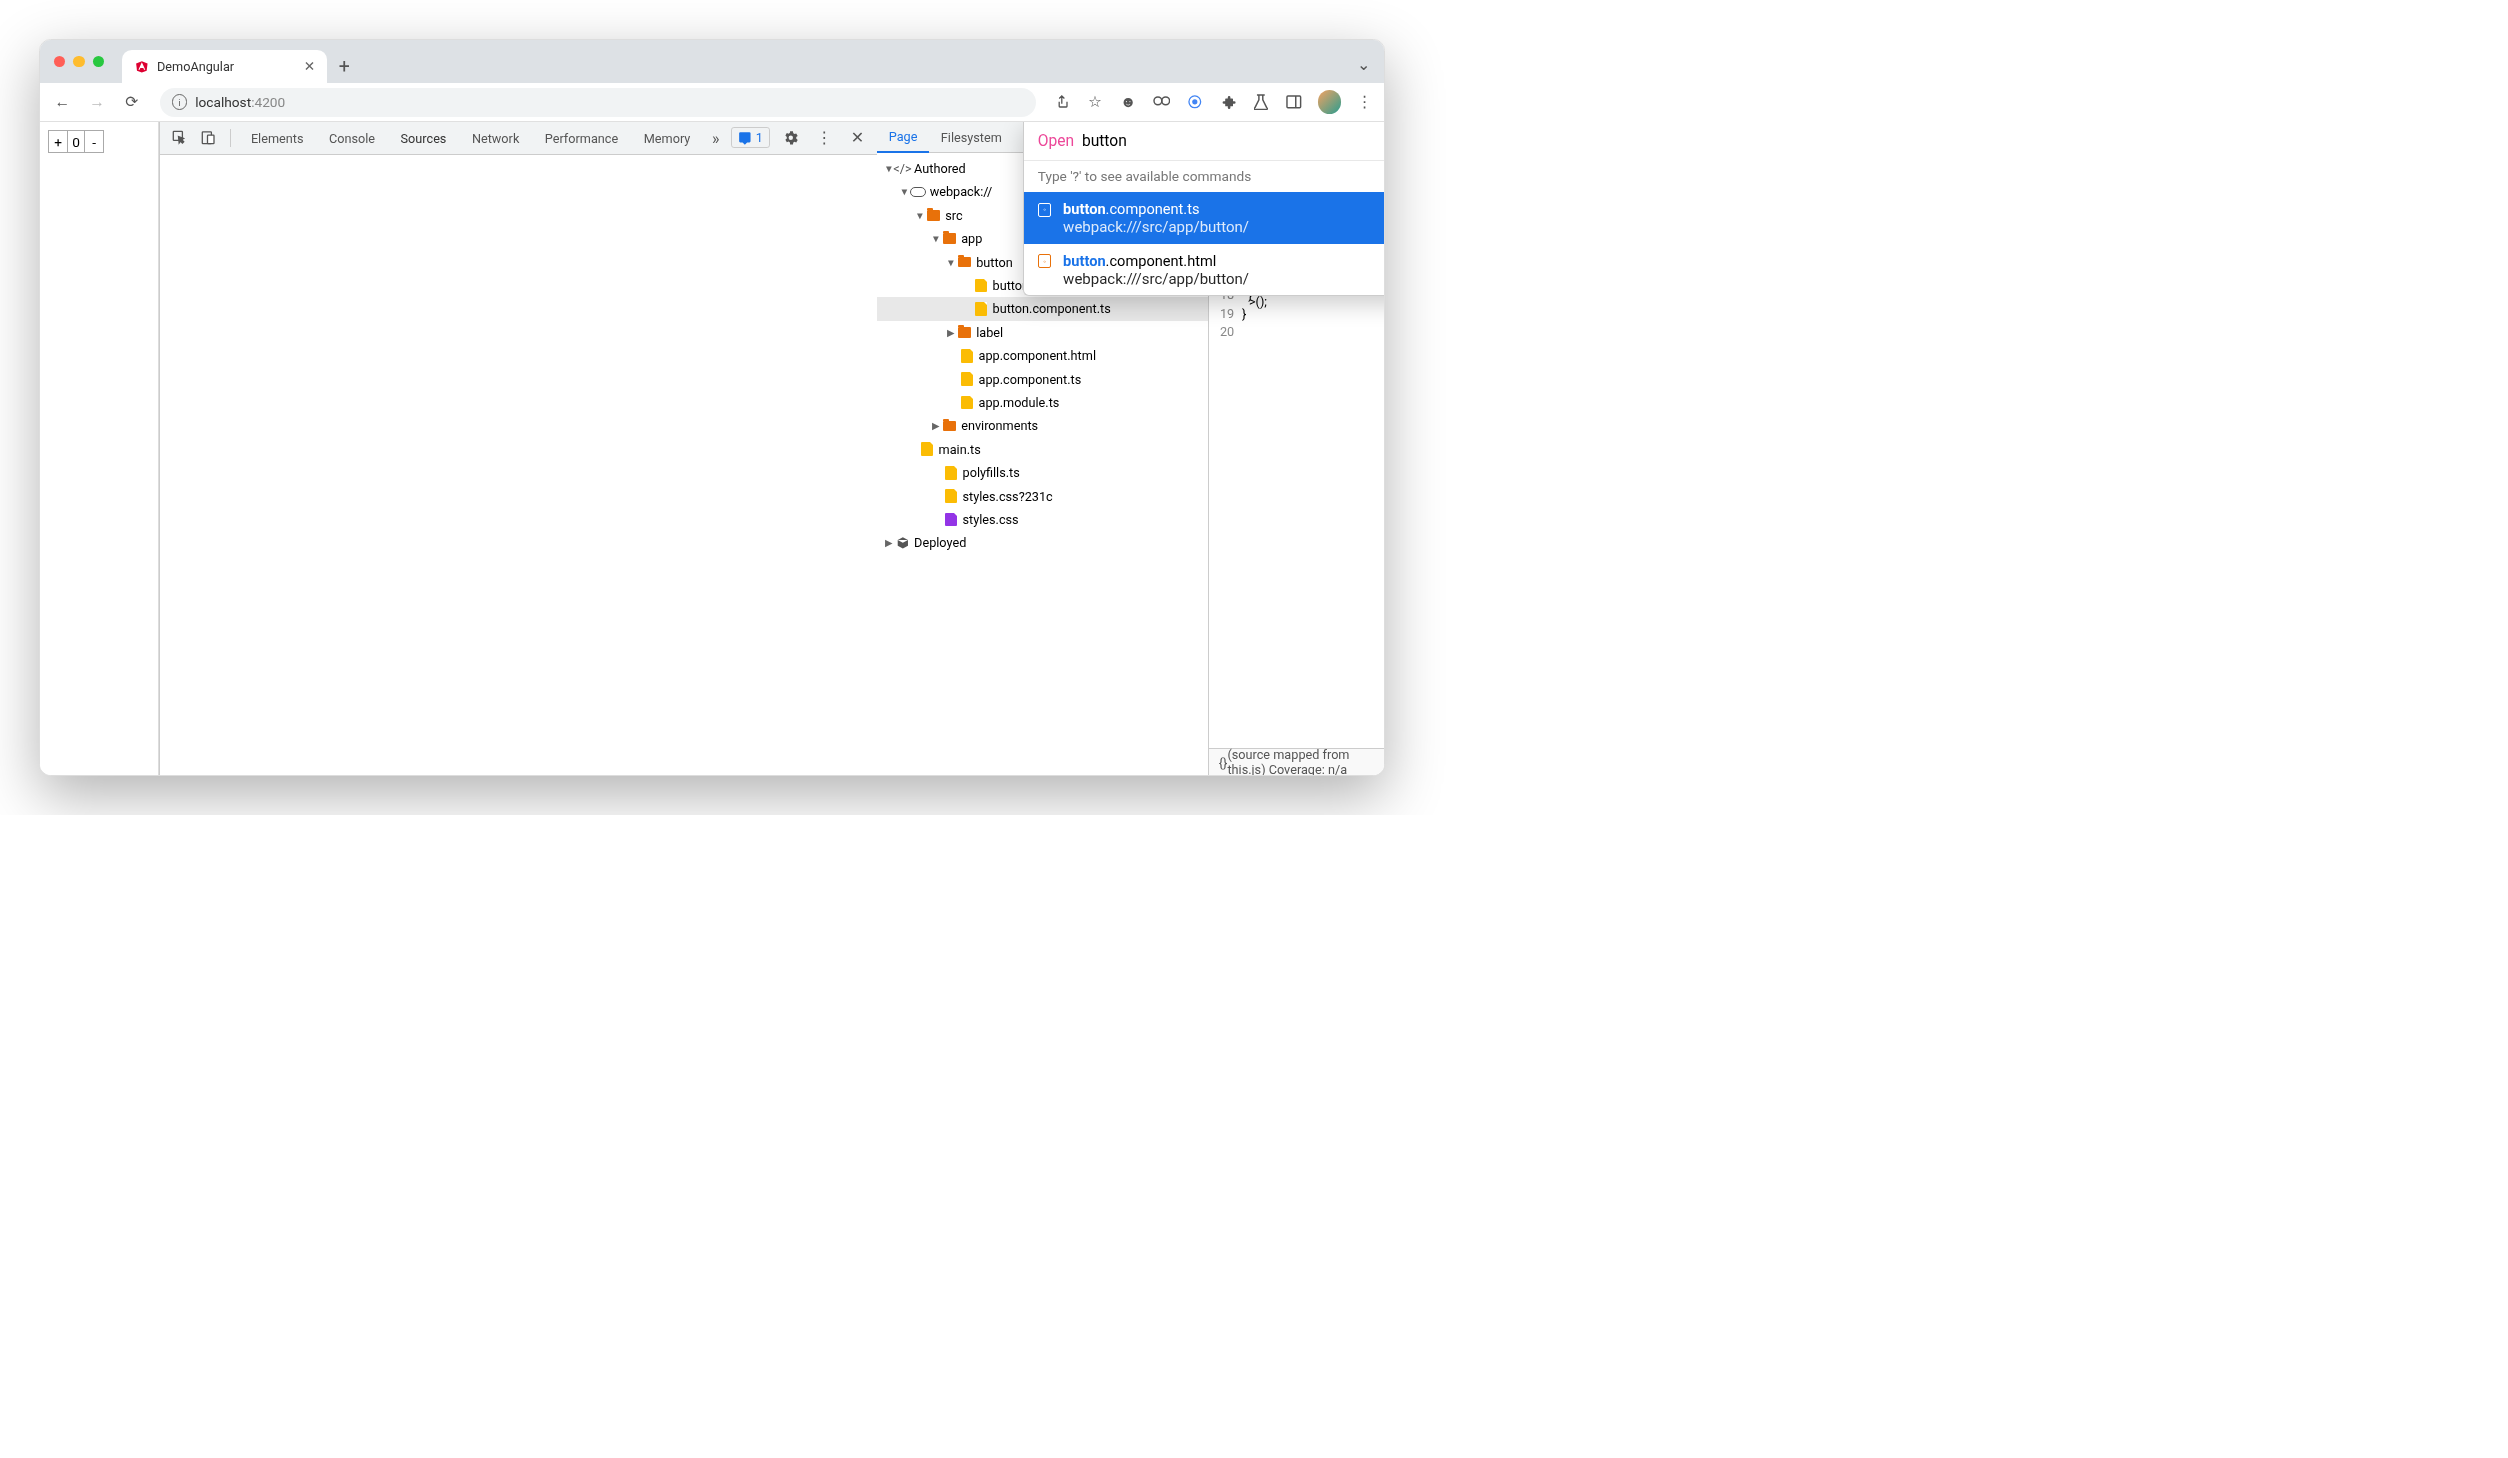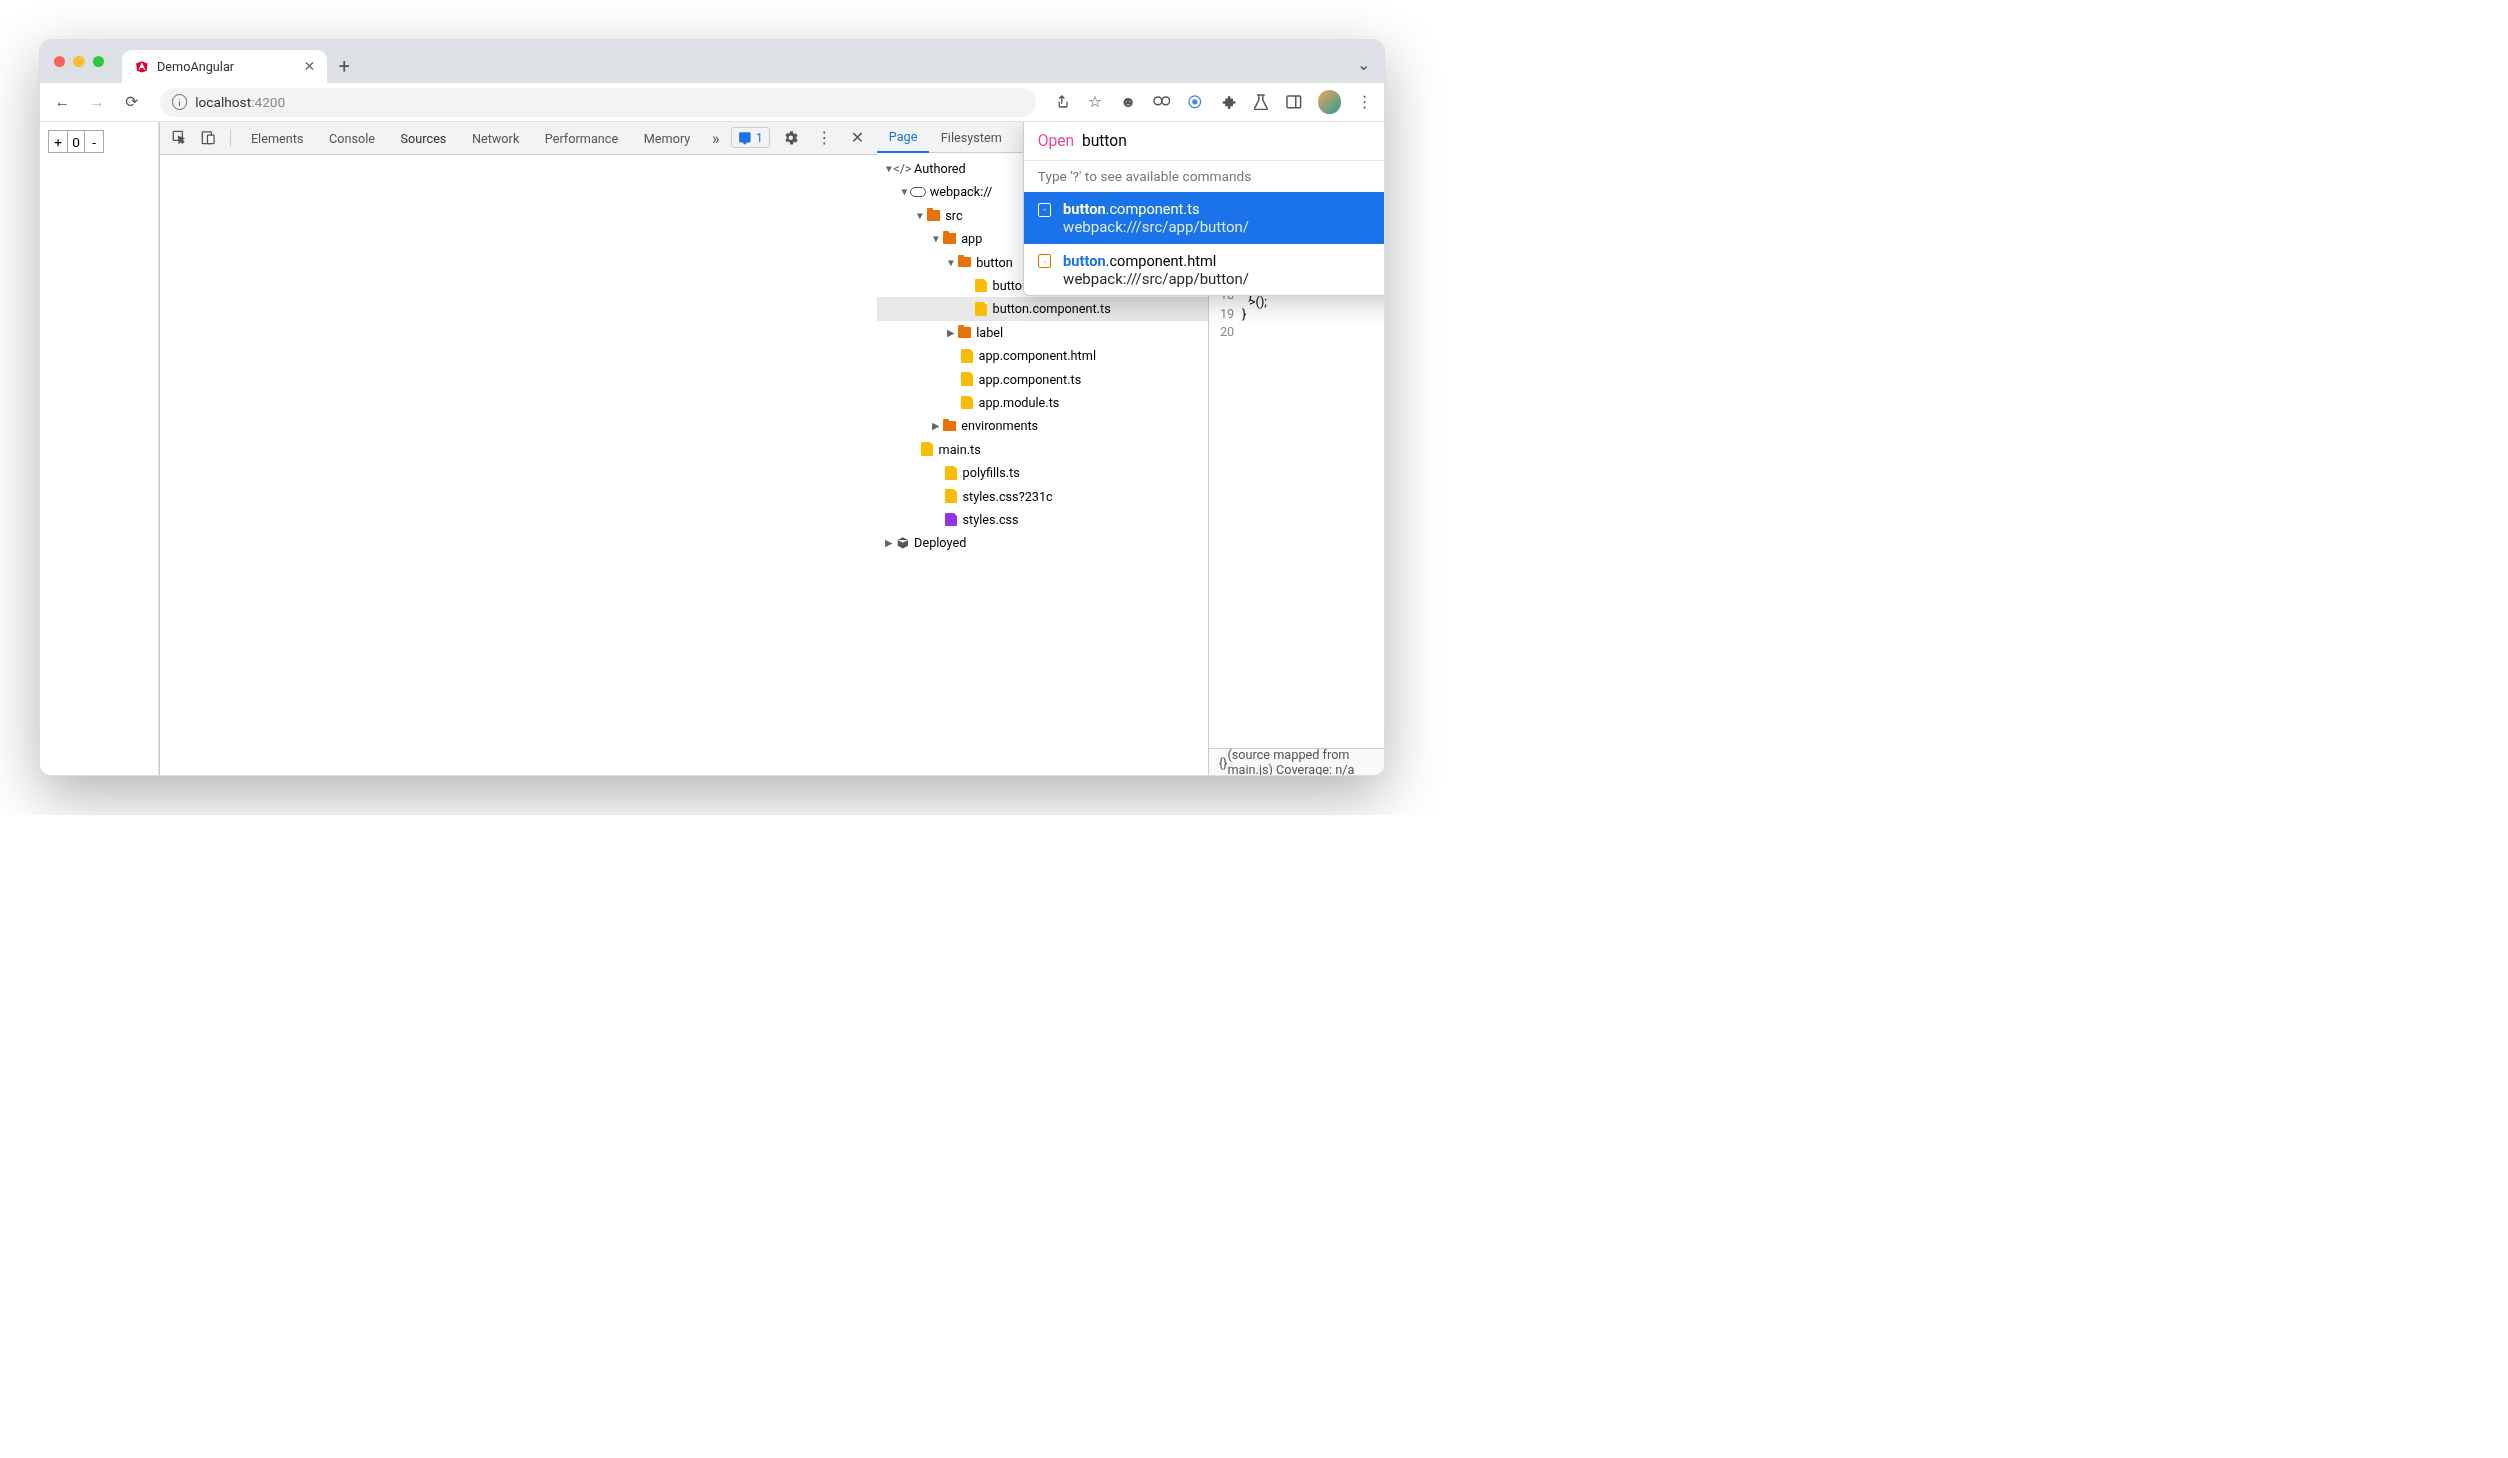--- a/index.html
+++ b/index.html
@@ -348,21 +348,21 @@
                 <div>17</div>
                 <div>18</div>
                 <div>19</div>
                 <div>20</div>
               </div>
             <div class="code" id="code"><div>&nbsp;</div><div>  constructor() {}</div><div>&nbsp;</div><div>  ngOnInit(): <span class="kw">void</span> {}</div><div>&nbsp;</div><div>  onClick() {</div><div>    <span class="kw">this</span>.handleClick.emit();</div><div>  }</div><div>}</div><div>&nbsp;</div></div>
           </div>
           <div class="status">
             <span class="braces">{}</span>
             <span class="right">
-              <span>(source mapped from </span><a href="#">main.js</a><span>)</span><span> Coverage: n/a</span>
+              <span>(source mapped from </span><a href="#">this.js</a><span>)</span><span> Coverage: n/a</span>
             </span>
           </div>
 
           <div style="position:absolute;top:21px;right:5.9px;font-family:Menlo,monospace;font-size:14px;margin-top:6px;"><span>Emitter } from '@a</span></div>
           <div style="position:absolute;top:172px;right:117px;font-family:Menlo,monospace;font-size:12.7px;"><span>&gt;();</span></div>
         </div>
 
         <div class="open-panel">
           <div class="open-head">
             <span class="open-label">Open</span>

